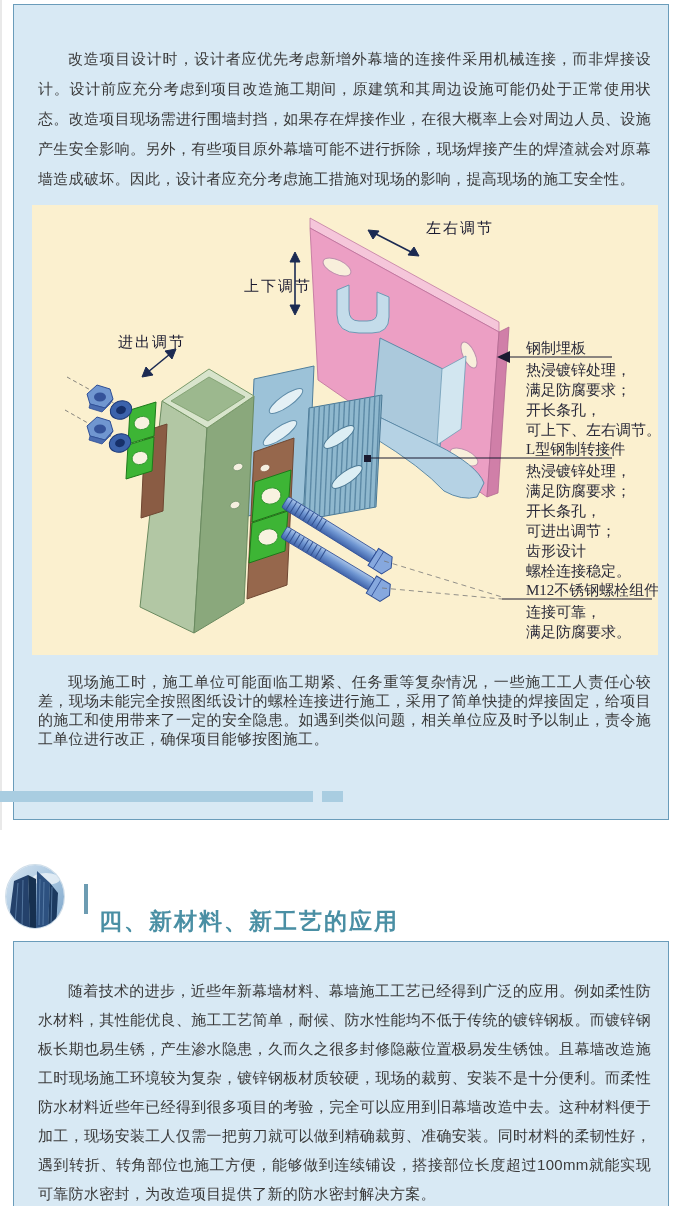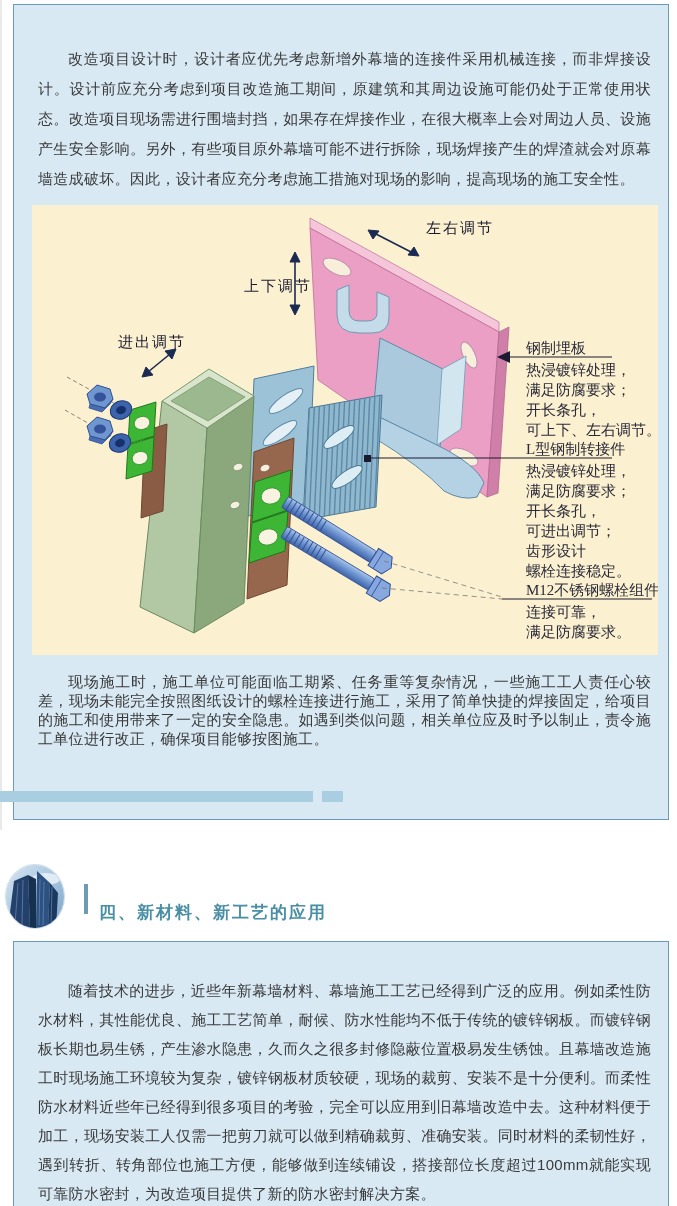--- a/index.html
+++ b/index.html
@@ -27,21 +27,21 @@
   .deco-bar{position:absolute;background:#a9cde1;height:11px;top:791px;}
   .deco-bar.long{left:0;width:313px;}
   .deco-bar.short{left:322px;width:21px;}
   .sec-icon{
     position:absolute;left:6px;top:865px;width:58px;height:63px;border-radius:50%;
     overflow:hidden;box-shadow:0 0 0 1px #cfdde8;
   }
   .sec-divider{position:absolute;left:84px;top:884px;width:4px;height:30px;background:#6d9cb2;}
   .sec-title{
     position:absolute;left:99px;top:887px;
-    font-size:17px;font-weight:bold;color:#4a8fa4;letter-spacing:2px;
+    font-size:23px;font-weight:bold;color:#4a8fa4;letter-spacing:2px;
   }
   .dg-serif{font-family:"Liberation Serif","DejaVu Serif",serif;}
 </style>
 </head>
 <body>
 
 <div class="page-edge"></div>
 
 <section class="content-box box-top">
   <p class="para para-1">改造项目设计时，设计者应优先考虑新增外幕墙的连接件采用机械连接，而非焊接设计。设计前应充分考虑到项目改造施工期间，原建筑和其周边设施可能仍处于正常使用状态。改造项目现场需进行围墙封挡，如果存在焊接作业，在很大概率上会对周边人员、设施产生安全影响。另外，有些项目原外幕墙可能不进行拆除，现场焊接产生的焊渣就会对原幕墙造成破坏。因此，设计者应充分考虑施工措施对现场的影响，提高现场的施工安全性。</p>

